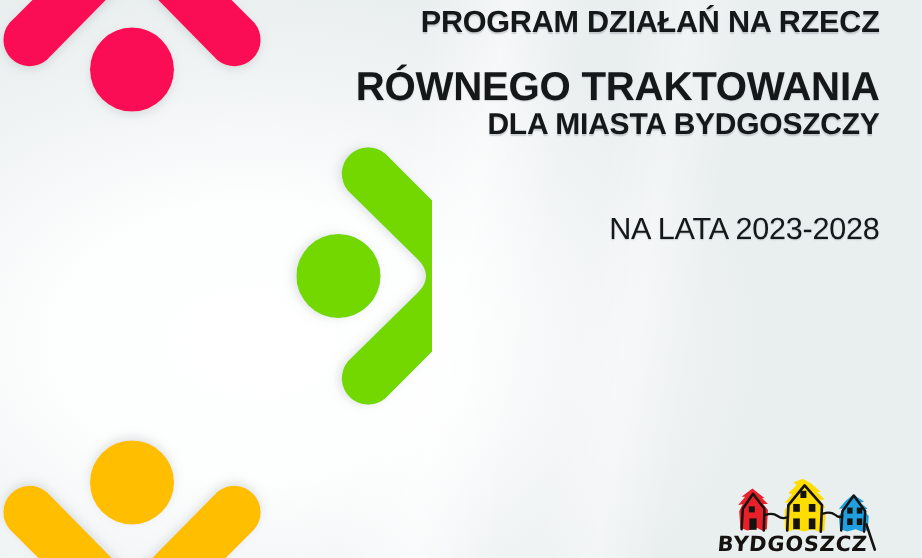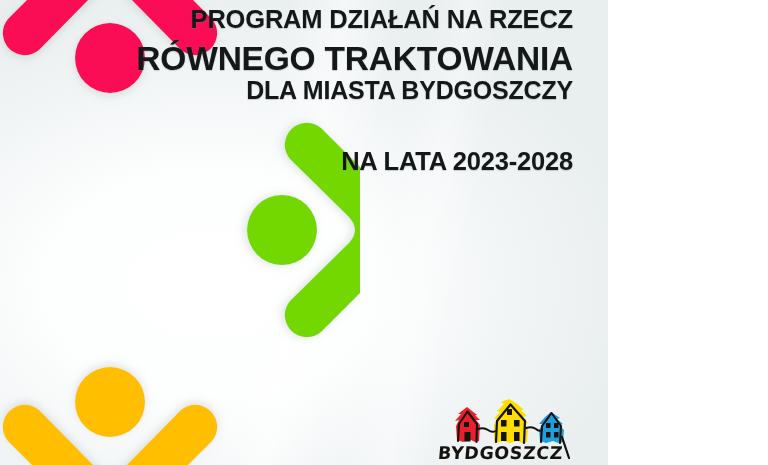--- a/index.html
+++ b/index.html
@@ -9,21 +9,21 @@
     height: 465px;
     overflow: hidden;
   }
   body {
     font-family: "Liberation Sans", sans-serif;
     background: #ffffff;
   }
 
   .poster {
     position: relative;
-    width: 608px;
+    width: 768px;
     height: 465px;
     overflow: hidden;
     background:
       radial-gradient(ellipse 430px 300px at 210px 285px, #ffffff 0%, #fdfefe 38%, #f2f5f6 70%, #e9eeef 100%),
       linear-gradient(118deg, #fbfdfd 0%, #f6f9f9 28%, #eef2f3 58%, #e2e8e9 82%, #dde4e5 100%);
   }
 
   
   .sheen {
     position: absolute;
@@ -58,35 +58,35 @@
   .hl-1 {
     font-size: 25.5px;
     font-weight: bold;
     white-space: nowrap;
     text-shadow: 0 1px 1px rgba(120,130,135,0.35);
   }
   .hl-2 {
     font-size: 33.5px;
     font-weight: bold;
     white-space: nowrap;
-    margin-top: 7px;
+    margin-top: 21px;
     text-shadow: 0 1px 1px rgba(120,130,135,0.35);
   }
   .hl-3 {
     font-size: 25px;
     font-weight: bold;
     white-space: nowrap;
     margin-top: 0;
     text-shadow: 0 1px 1px rgba(120,130,135,0.35);
   }
   .hl-years {
     font-size: 25.5px;
-    font-weight: bold;
+    font-weight: normal;
     white-space: nowrap;
-    margin-top: 44px;
+    margin-top: 60px;
     text-shadow: 0 1px 1px rgba(120,130,135,0.35);
   }
 
   
   .city-logo {
     position: absolute;
     right: 18px;
     bottom: 2px;
     width: 152px;
     height: 66px;

